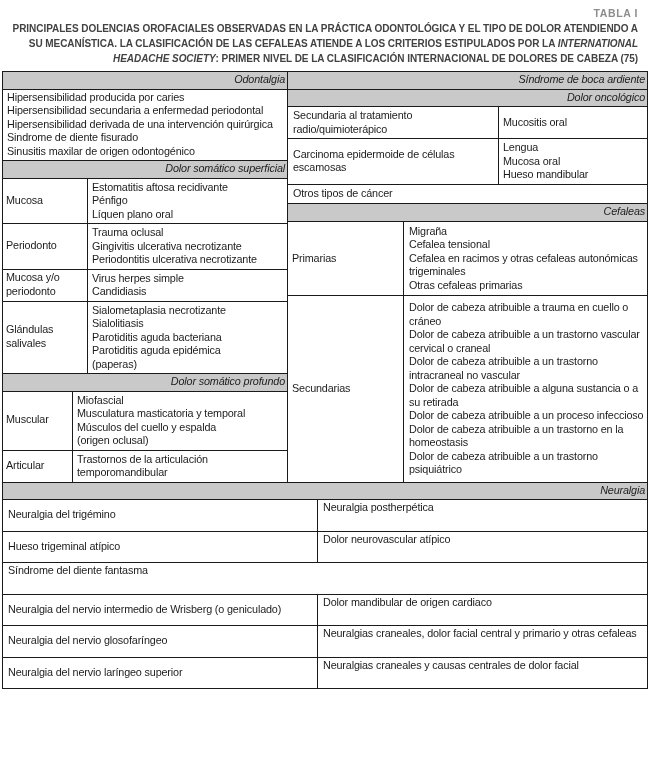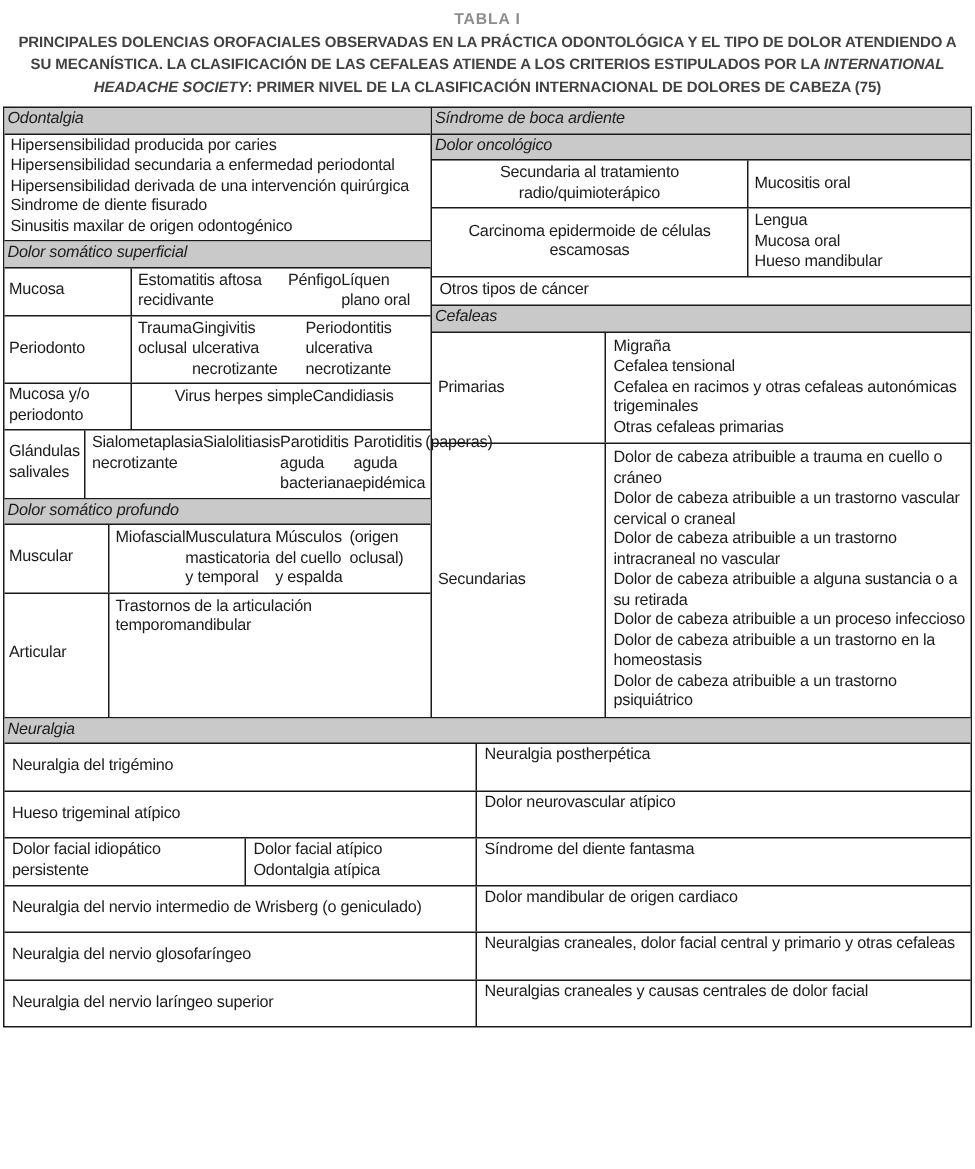--- a/index.html
+++ b/index.html
@@ -10,54 +10,54 @@
     --cap-gray:#8d8d8d;
   }
   html,body{margin:0;padding:0;background:#fff;}
   .page{
     width:650px;height:779px;box-sizing:border-box;
     padding:6px 2px 0;overflow:hidden;
     font-family:"Liberation Sans",sans-serif;color:var(--txt);
   }
   .page *{box-sizing:border-box;}
   
-  .caption{text-align:center;padding:0 10px;margin-bottom:5px;}
+  .caption{text-align:right;padding:0 10px;margin-bottom:5px;}
   .cap-label{
     font-size:10.5px;font-weight:bold;color:var(--cap-gray);
     letter-spacing:.6px;line-height:14px;margin-bottom:1px;
   }
   .cap-text{
     font-size:10px;font-weight:bold;color:var(--cap);
     line-height:15px;letter-spacing:-.05px;
   }
   .it{font-style:italic;}
   
   .tbl{
     width:646px;border:1px solid var(--bc);
     font-size:10.8px;line-height:13.5px;letter-spacing:-.15px;
   }
   .halves{display:flex;border-bottom:1px solid var(--bc);align-items:stretch;}
   .half-left{width:285px;border-right:1px solid var(--bc);display:flex;flex-direction:column;}
   .half-right{flex:1;display:flex;flex-direction:column;}
   .sec-hdr{
     background:var(--hdr-bg);border-bottom:1px solid var(--bc);
-    text-align:left;font-style:italic;padding:1px 2px 2px;
+    text-align:right;font-style:italic;padding:1px 2px 2px;
   }
   .bb{border-bottom:1px solid var(--bc);}
   .grow{flex:1;}
   .cell-list{padding:1px 8px 2px 4px;}
   
   .lrow{display:flex;align-items:stretch;}
   .lrow .lbl{width:85px;border-right:1px solid var(--bc);display:flex;align-items:center;padding:1px 3px 2px;}
   .lrow.profundo .lbl{width:70px;}
-  .lrow .val{flex:1;display:flex;flex-direction:row;justify-content:center;padding:2px 0 2px 4px;}
+  .lrow .val{flex:1;display:flex;flex-direction:column;justify-content:center;padding:2px 0 2px 4px;}
   .lrow.profundo .val{padding-right:18px;}
   
   .orow{display:flex;align-items:stretch;}
-  .orow .ocause{width:211px;border-right:1px solid var(--bc);display:flex;align-items:center;padding:2px 5px;text-align:center;}
+  .orow .ocause{width:211px;border-right:1px solid var(--bc);display:flex;align-items:center;padding:2px 5px;}
   .orow .osites{flex:1;display:flex;flex-direction:column;justify-content:center;padding:2px 4px;}
   .plain-cell{padding:2px 5px 3px;}
   
   .crow{display:flex;align-items:stretch;}
   .crow .clbl{width:116px;border-right:1px solid var(--bc);display:flex;align-items:center;padding:2px 4px;}
   .crow .cval{flex:1;display:flex;flex-direction:column;justify-content:center;padding:3px 2px 3px 5px;}
   
   .nrow{display:flex;align-items:stretch;border-bottom:1px solid var(--bc);}
   .nrow:last-child{border-bottom:none;}
   .nleft{width:315px;border-right:1px solid var(--bc);display:flex;align-items:center;padding:1px 14px 2px 5px;}
@@ -206,27 +206,20 @@
         <div class="nleft">Neuralgia del trigémino</div>
         <div class="nright">Neuralgia postherpética</div>
       </div>
 
       <div class="nrow">
         <div class="nleft">Hueso trigeminal atípico</div>
         <div class="nright">Dolor neurovascular atípico</div>
       </div>
 
       <div class="nrow">
-        <div class="nsplit">
-          <div class="nl-a">Dolor facial idiopático persistente</div>
-          <div class="nl-b">
-            <div>Dolor facial atípico</div>
-            <div>Odontalgia atípica</div>
-          </div>
-        </div>
         <div class="nright">Síndrome del diente fantasma</div>
       </div>
 
       <div class="nrow">
         <div class="nleft">Neuralgia del nervio intermedio de Wrisberg (o geniculado)</div>
         <div class="nright">Dolor mandibular de origen cardiaco</div>
       </div>
 
       <div class="nrow">
         <div class="nleft">Neuralgia del nervio glosofaríngeo</div>

